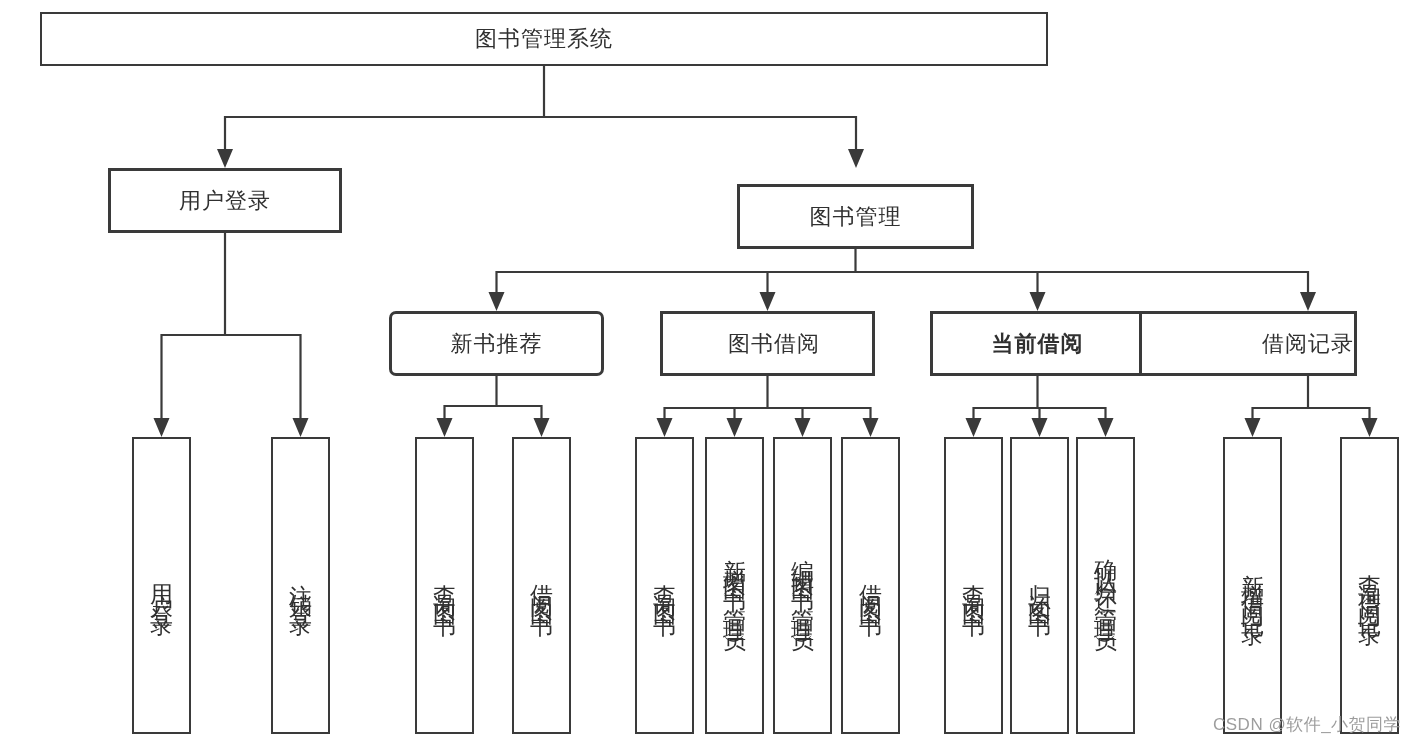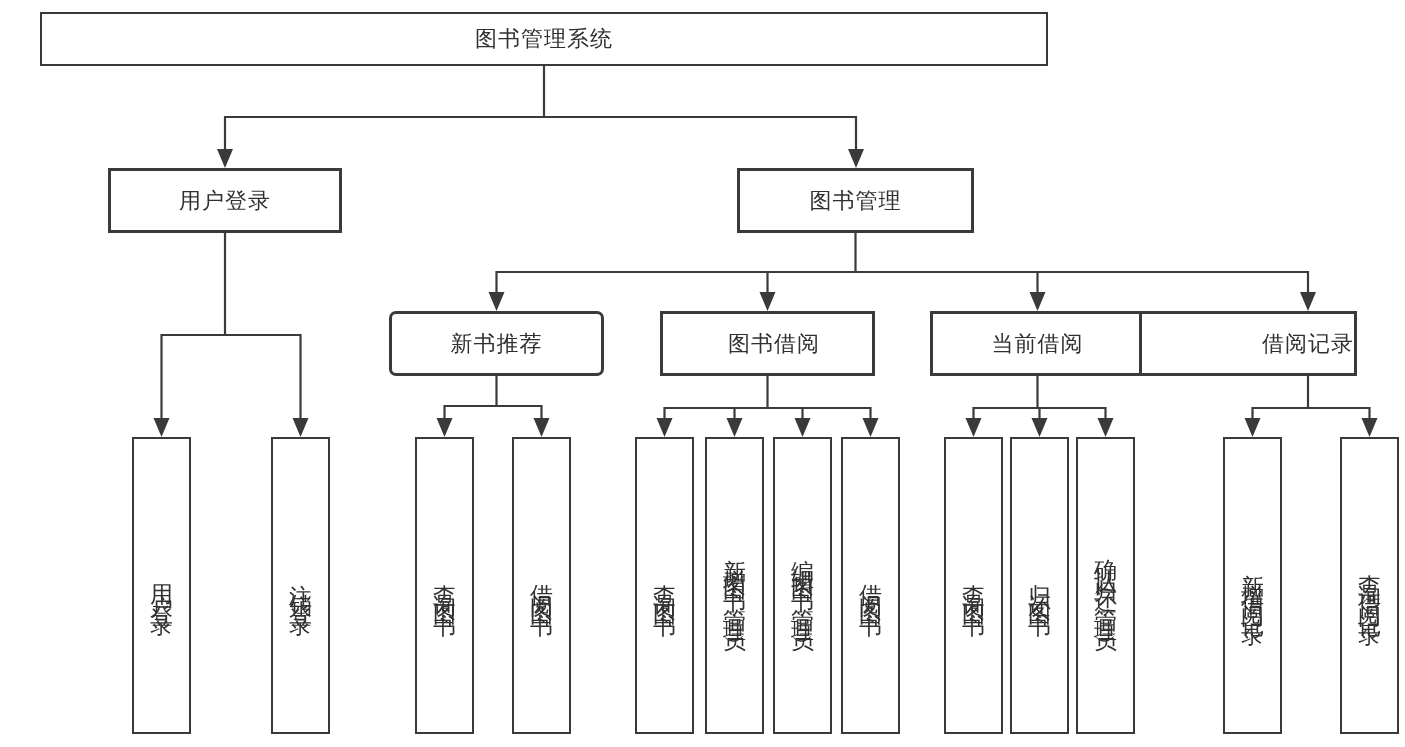--- a/index.html
+++ b/index.html
@@ -72,31 +72,31 @@
       M1334.5 418 L1350.5 418 L1342.5 437 Z"></path>
   </svg>
 
   <div class="box" style="left:13px; top:12px; width:1008px; height:54px;">
     <span class="hlabel">图书管理系统</span>
   </div>
 
   <div class="box lvl23" style="left:81px; top:168px; width:234px; height:65px;">
     <span class="hlabel">用户登录</span>
   </div>
-  <div class="box lvl23" style="left:710px; top:168px; width:237px; height:65px;">
+  <div class="box lvl23" style="left:710px; top:184px; width:237px; height:65px;">
     <span class="hlabel">图书管理</span>
   </div>
 
   <div class="box lvl23" style="left:362px; top:311px; width:215px; height:65px;border-radius:7px;">
     <span class="hlabel">新书推荐</span>
   </div>
   <div class="box lvl23" style="left:633px; top:311px; width:215px; height:65px;padding-left:13px;">
     <span class="hlabel">图书借阅</span>
   </div>
-  <div class="box lvl23" style="left:903px; top:311px; width:215px; height:65px;">
+  <div class="box lvl23" style="left:903px; top:311px; width:215px; height:65px;font-weight:bold;">
     <span class="hlabel">当前借阅</span>
   </div>
   <div class="box lvl23" style="left:1112px; top:311px; width:218px; height:65px;justify-content:flex-end;">
     <span class="hlabel">借阅记录</span>
   </div>
 
   <div class="box leaf" style="left:105px; top:437px; width:59px; height:297px;">
     <span class="vtext">用户登录</span>
   </div>
   <div class="box leaf" style="left:244px; top:437px; width:59px; height:297px;">
@@ -133,14 +133,15 @@
     <span class="vtext">确认归还（管理员）</span>
   </div>
 
   <div class="box leaf" style="left:1196px; top:437px; width:59px; height:297px;">
     <span class="vtext">新增借阅记录</span>
   </div>
   <div class="box leaf" style="left:1313px; top:437px; width:59px; height:297px;">
     <span class="vtext">查询借阅记录</span>
   </div>
 
+  <div class="watermark" style="left:1186px; top:713px;">CSDN @软件_小贺同学</div>
 
 </div>
 
 </body></html>

